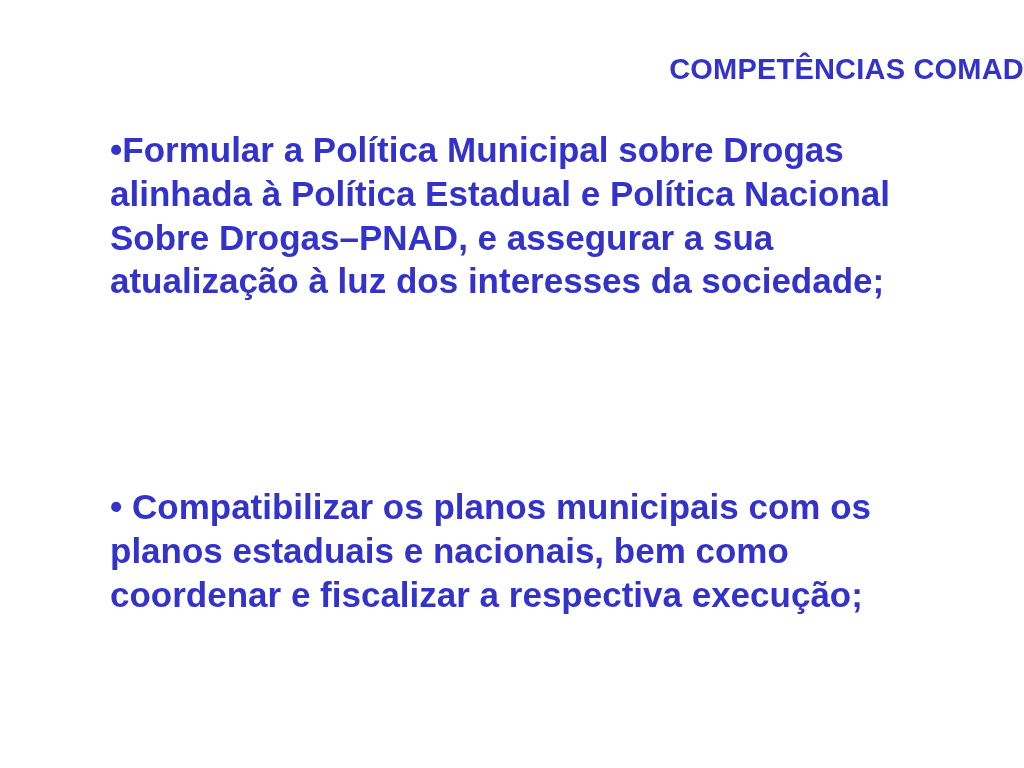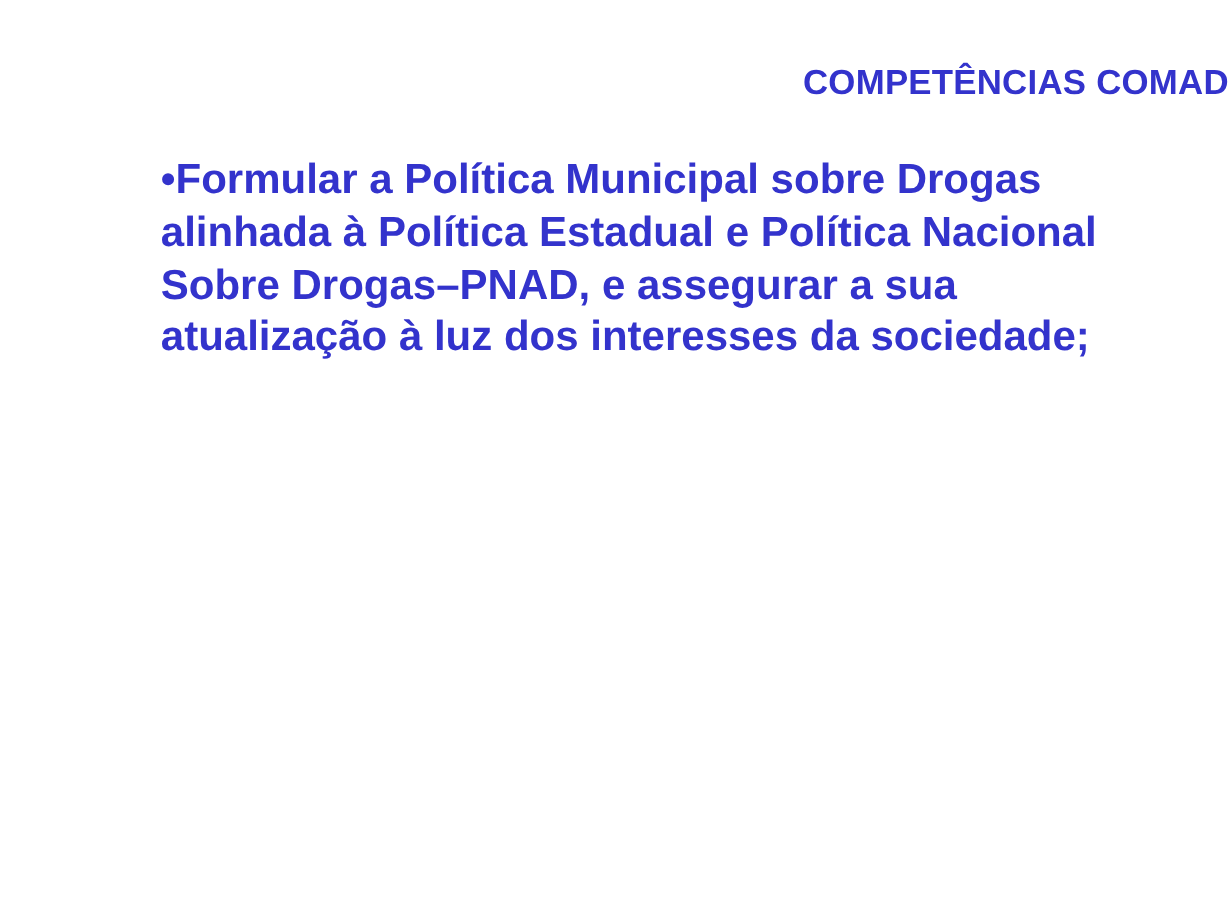--- a/index.html
+++ b/index.html
@@ -32,21 +32,20 @@
     letter-spacing: 0.2px;
     line-height: 1.2;
   }
   .body-block {
     position: absolute;
     left: 110px;
     width: 820px;
   }
   .bullet-1 {
     top: 128px;
-    margin-left: 24px;
   }
   .bullet-2 {
     top: 485px;
   }
   .bullet-text {
     color: #3333cc;
     font-size: 35px;
     font-weight: bold;
     line-height: 1.25;
     letter-spacing: 0px;
@@ -57,14 +56,17 @@
 <body>
 
 <div class="slide">
 
   <div class="slide-title">COMPETÊNCIAS COMAD</div>
 
   <div class="body-block bullet-1">
     <div class="bullet-text">•Formular a Política Municipal sobre Drogas alinhada à Política Estadual e Política Nacional Sobre Drogas–PNAD, e assegurar a sua atualização à luz dos interesses da sociedade;</div>
   </div>
 
+  <div class="body-block bullet-2">
+    <div class="bullet-text">• Compatibilizar os planos municipais com os planos estaduais e nacionais, bem como coordenar e fiscalizar a respectiva execução;</div>
+  </div>
 
 </div>
 
 </body></html>

